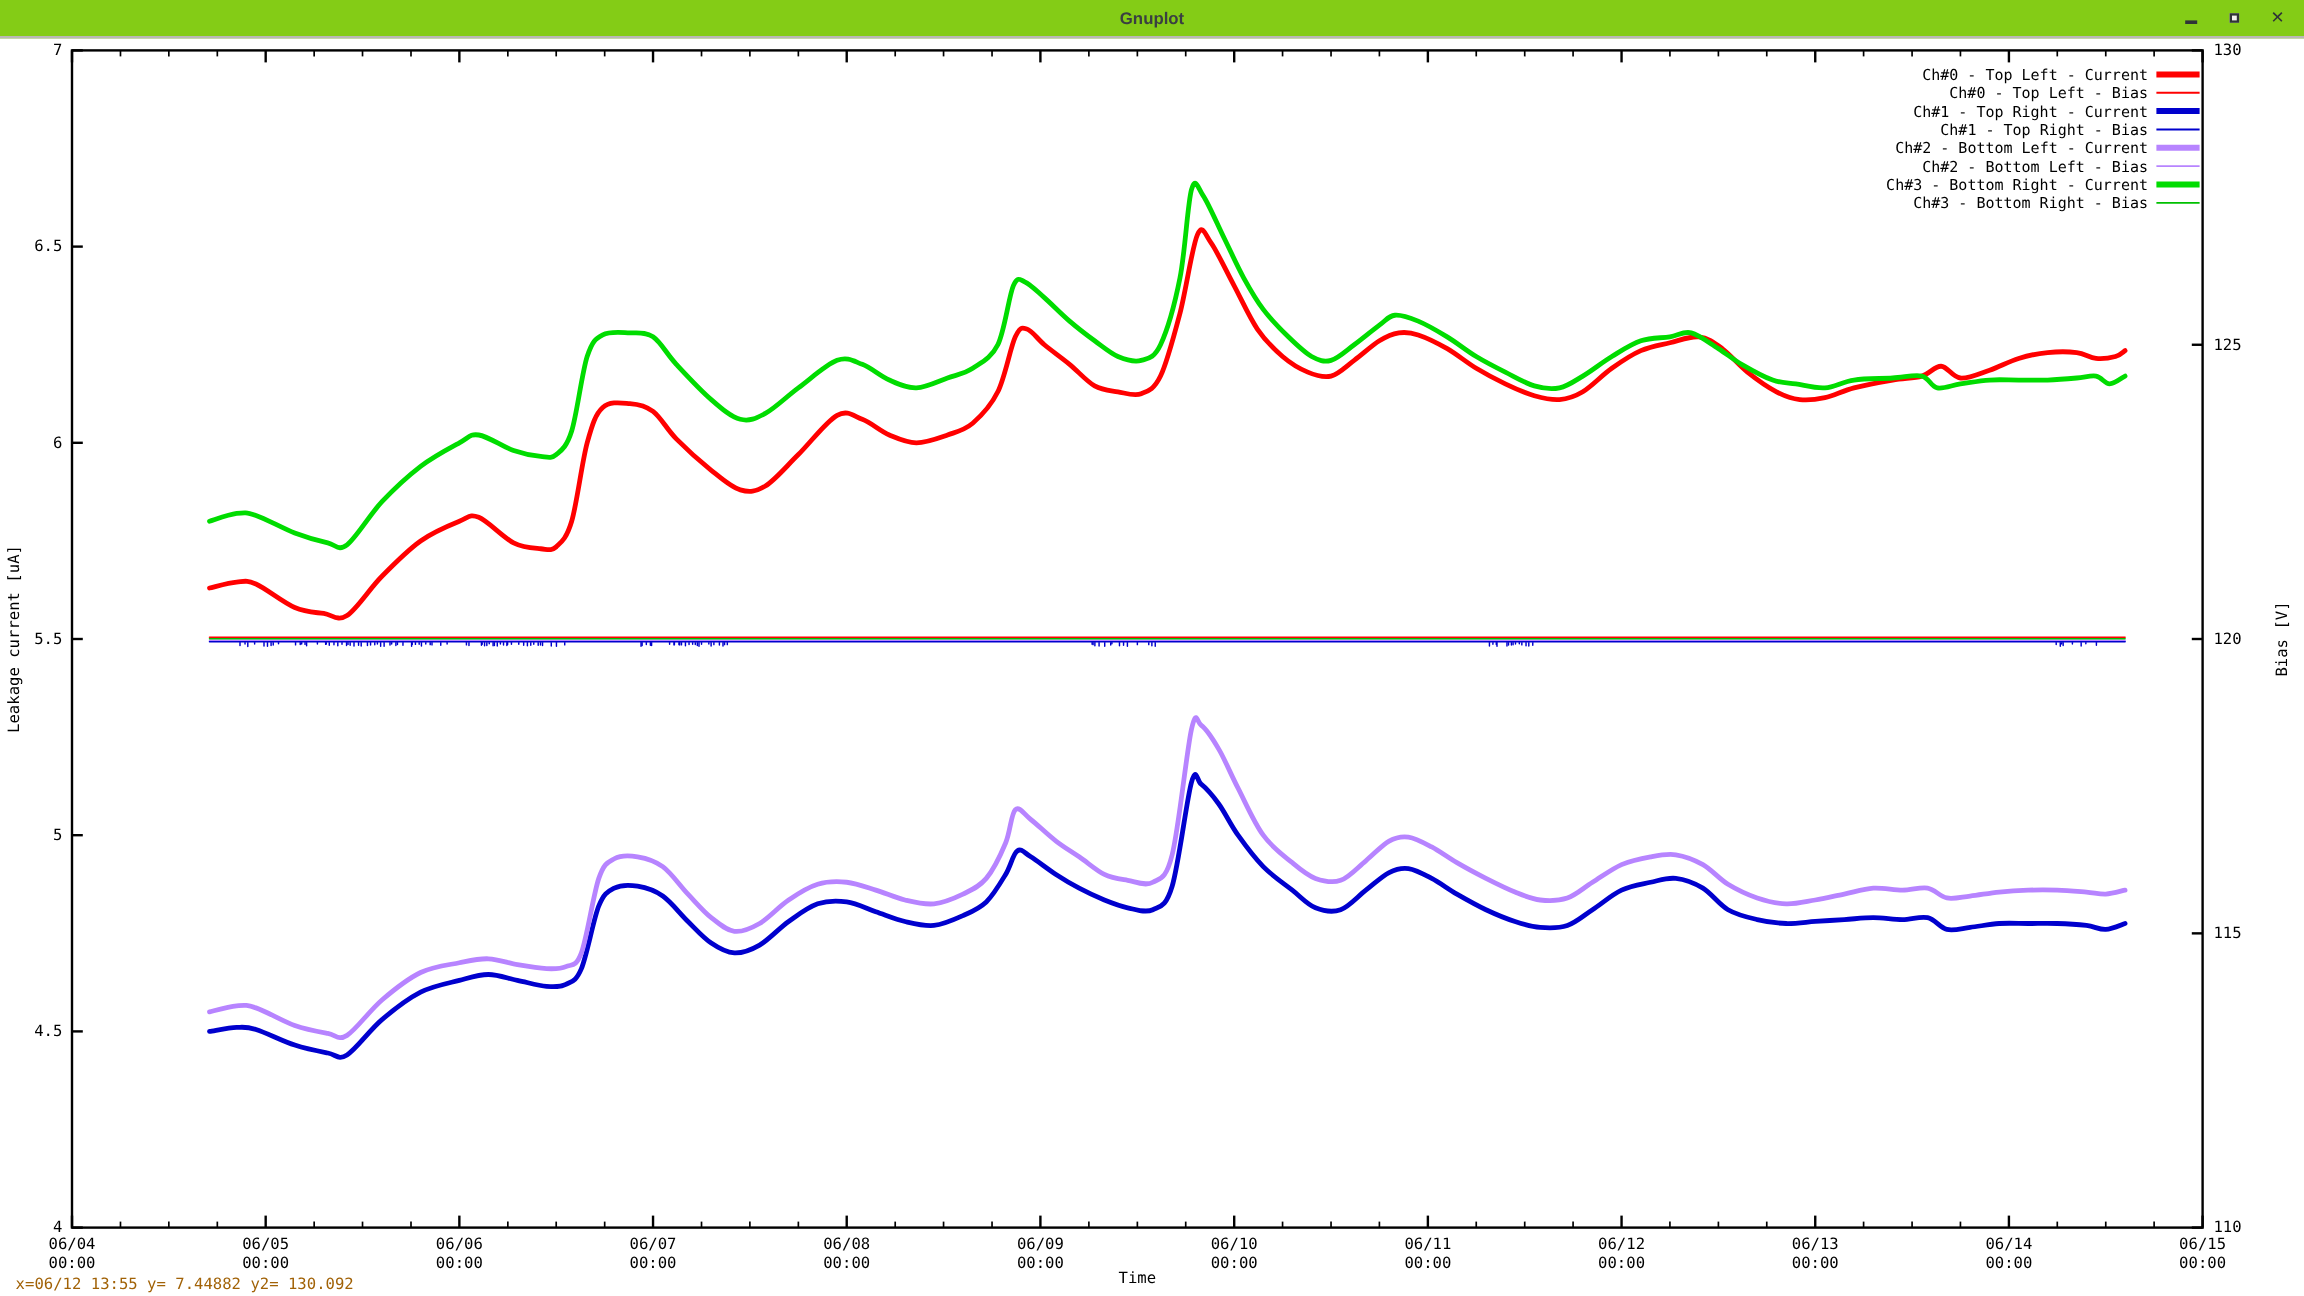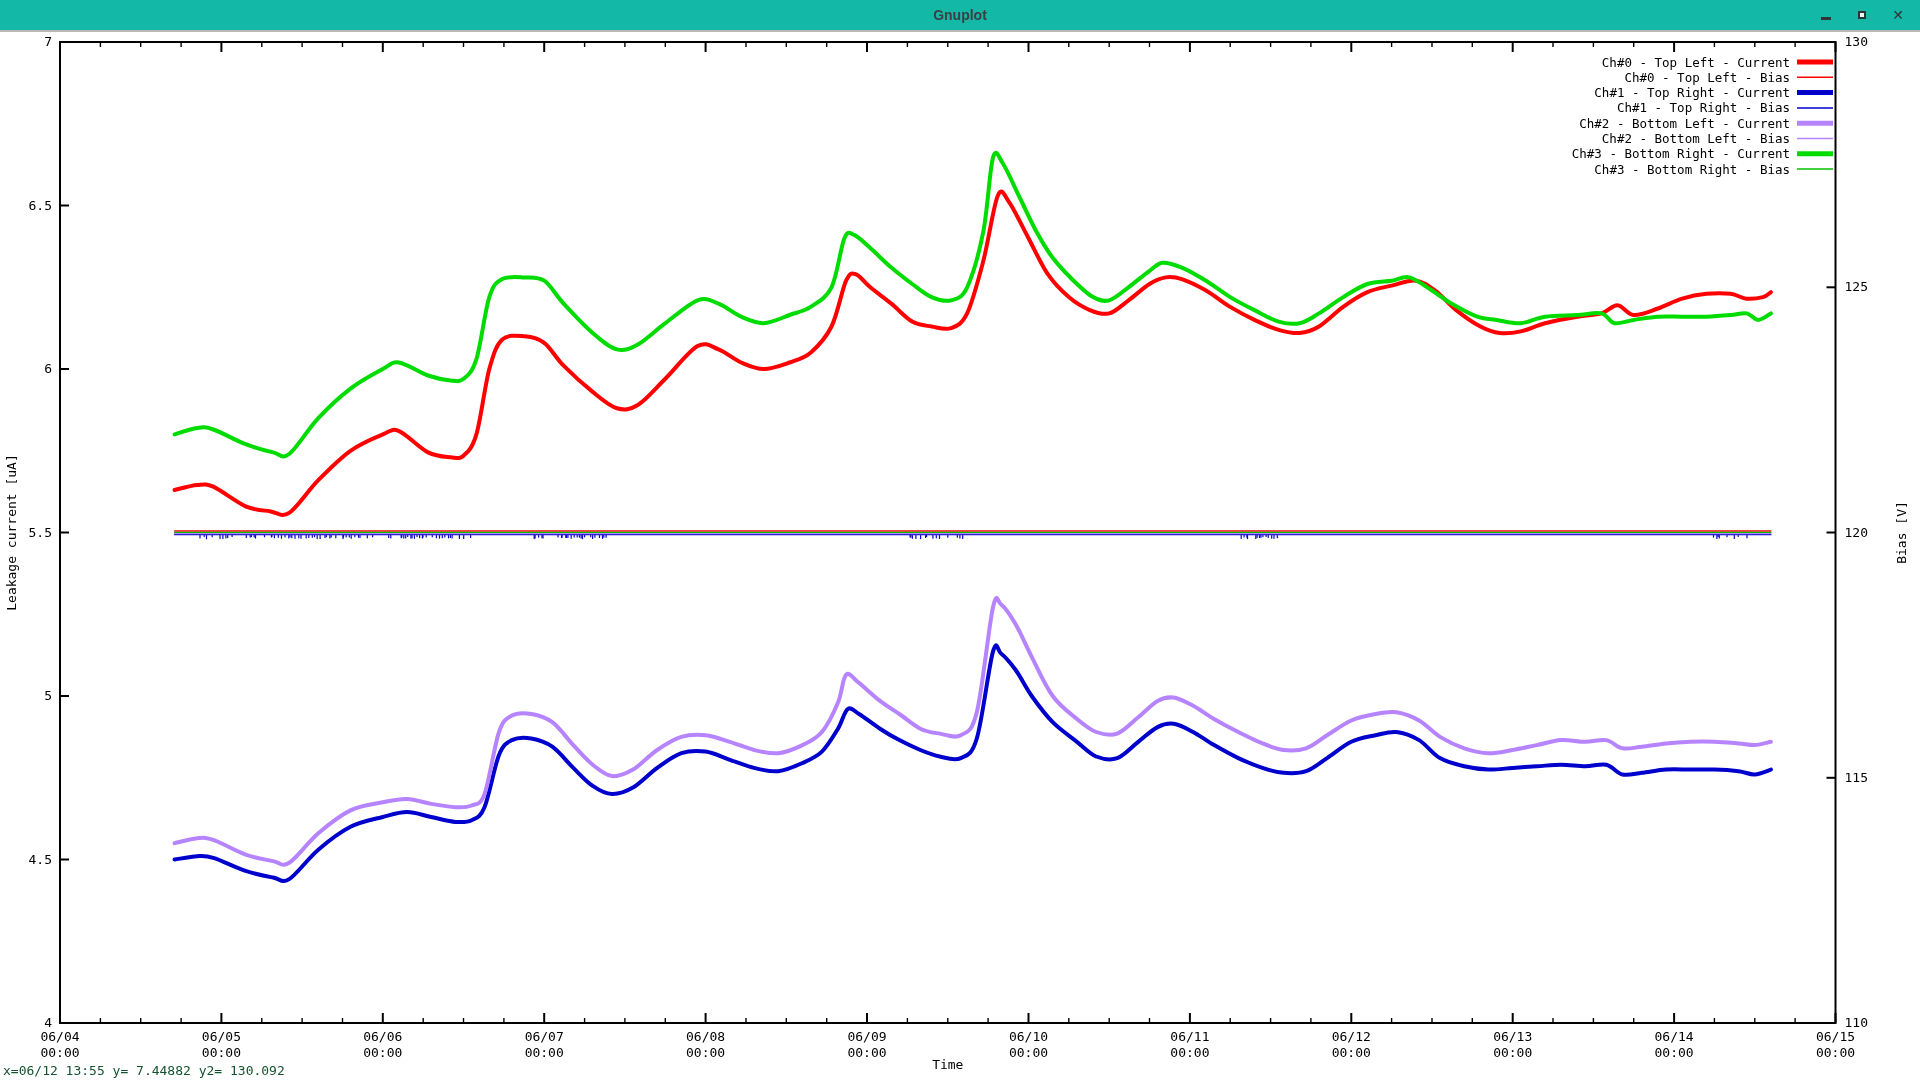--- a/index.html
+++ b/index.html
@@ -1,27 +1,27 @@
 <!DOCTYPE html>
 <html><head>
 <meta charset="utf-8">
 <style>
   html,body{margin:0;padding:0;background:#e8e8e8;}
   .window{position:relative;width:1920px;height:1080px;background:#ffffff;outline:1px solid #8f8d8a;overflow:hidden;
           font-family:"DejaVu Sans Mono","Liberation Mono",monospace;}
-  .titlebar{position:absolute;top:0;left:0;width:100%;height:30px;background:#14b8a6;
+  .titlebar{position:absolute;top:0;left:0;width:100%;height:30px;background:#84cc16;
             border-bottom:2px solid #bab8b5;display:flex;align-items:center;justify-content:center;z-index:5;}
   .titlebar .title{font-family:"Liberation Sans","DejaVu Sans",sans-serif;font-size:14px;font-weight:600;color:#3a3f42;}
   .win-controls{position:absolute;right:14px;top:0;height:30px;display:flex;align-items:center;gap:20px;color:#2f3437;z-index:6;}
   .btn{width:16px;height:16px;display:flex;align-items:center;justify-content:center;cursor:default;}
   .min-glyph{display:block;width:10px;height:3px;background:#2f3437;margin-top:7px;}
   .max-glyph{display:block;width:8px;height:8px;border:2px solid #2f3437;box-sizing:border-box;background:#f4f3f1;}
   .close-glyph{font-family:"DejaVu Sans",sans-serif;font-size:14px;font-weight:bold;line-height:1;}
   svg.chart{position:absolute;left:0;top:0;}
-  .statusbar{position:absolute;left:3px;top:1063px;font-size:13px;color:#14532d;white-space:pre;z-index:4;}
+  .statusbar{position:absolute;left:13px;top:1063px;font-size:13px;color:#a16207;white-space:pre;z-index:4;}
 </style>
 </head>
 <body>
 
 <div class="window">
   <div class="titlebar">
     <span class="title">Gnuplot</span>
   </div>
   <div class="win-controls">
     <span class="btn">

